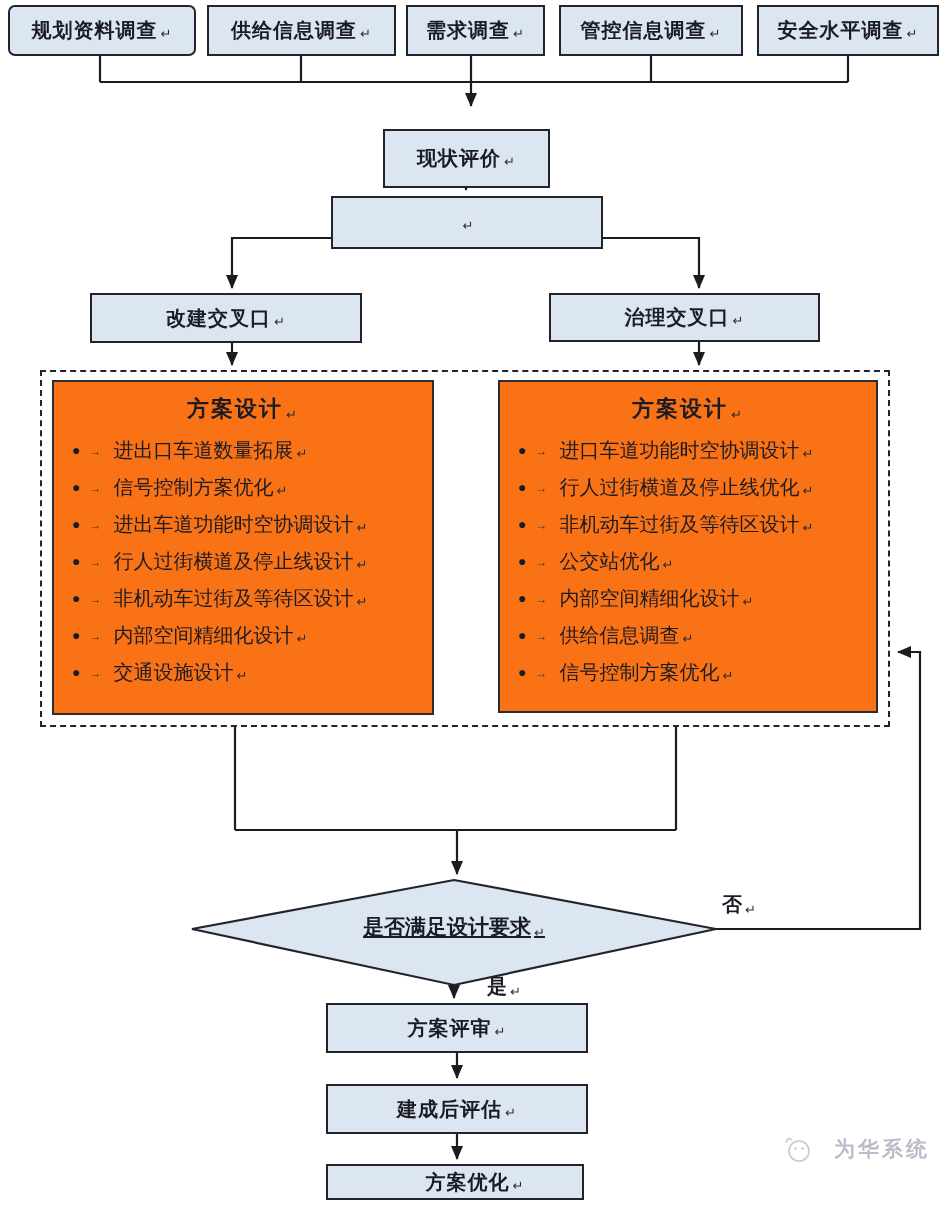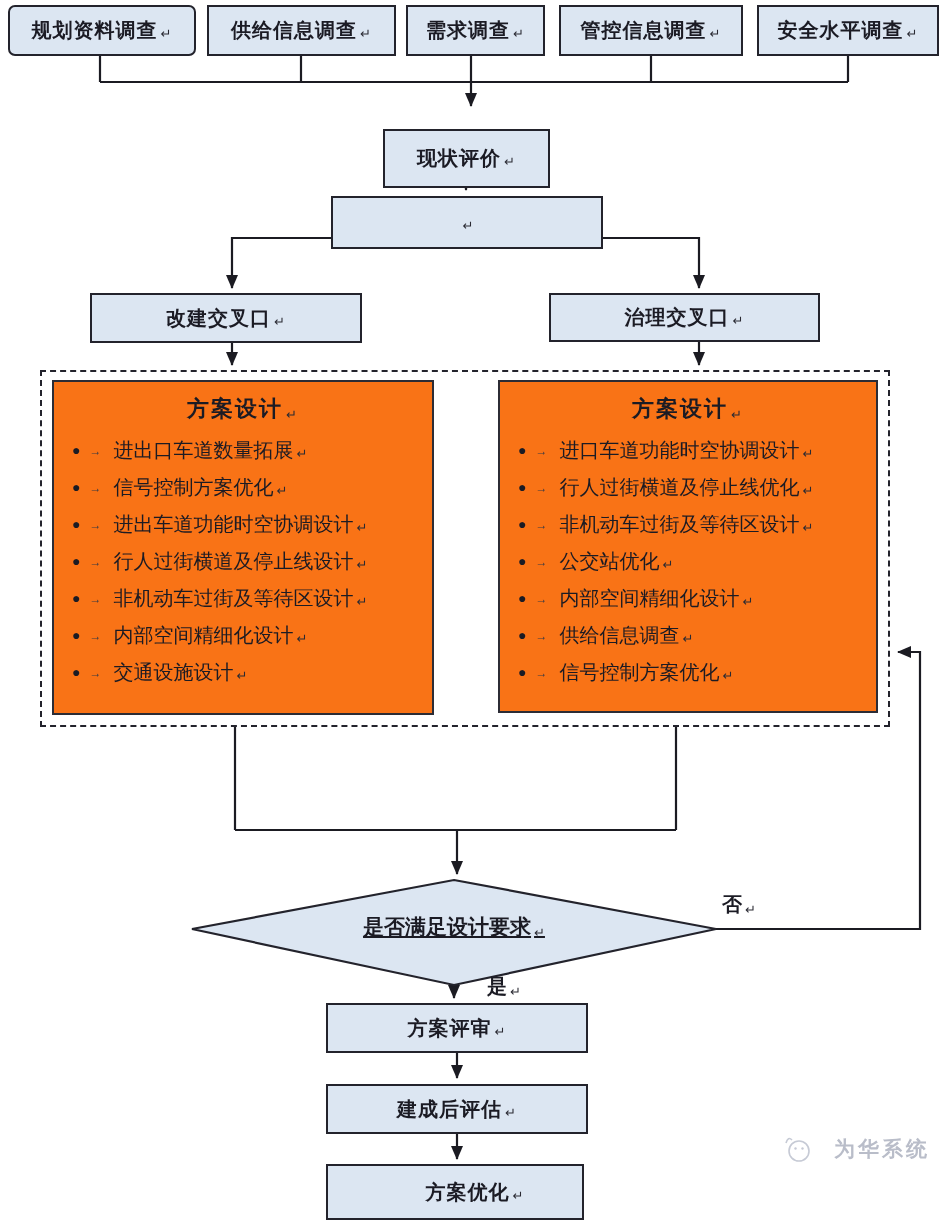--- a/index.html
+++ b/index.html
@@ -239,21 +239,21 @@
   </div>
 
   <div class="node" style="left:326px; top:1003px; width:262px; height:50px;">
     <span>方案评审</span>
       <span class="ret">↵</span>
   </div>
   <div class="node" style="left:326px; top:1084px; width:262px; height:50px;">
     <span>建成后评估</span>
       <span class="ret">↵</span>
   </div>
-  <div class="node" style="left:326px; top:1164px; width:258px; height:56px;padding-left:40px;">
+  <div class="node" style="left:326px; top:1164px; width:258px; height:36px;padding-left:40px;">
     <span>方案优化</span>
       <span class="ret">↵</span>
   </div>
 
   <div class="watermark">
     <svg width="30" height="30" viewBox="0 0 30 30">
       <path d="M3,9 Q5,2 9,6" stroke="#c6cad5" stroke-width="1.6" fill="none"></path>
       <circle cx="16" cy="17" r="10" stroke="#c6cad5" stroke-width="1.6" fill="none"></circle>
       <circle cx="12.5" cy="14.5" r="1.2" fill="#c6cad5"></circle>
       <circle cx="19.5" cy="14.5" r="1.2" fill="#c6cad5"></circle>

